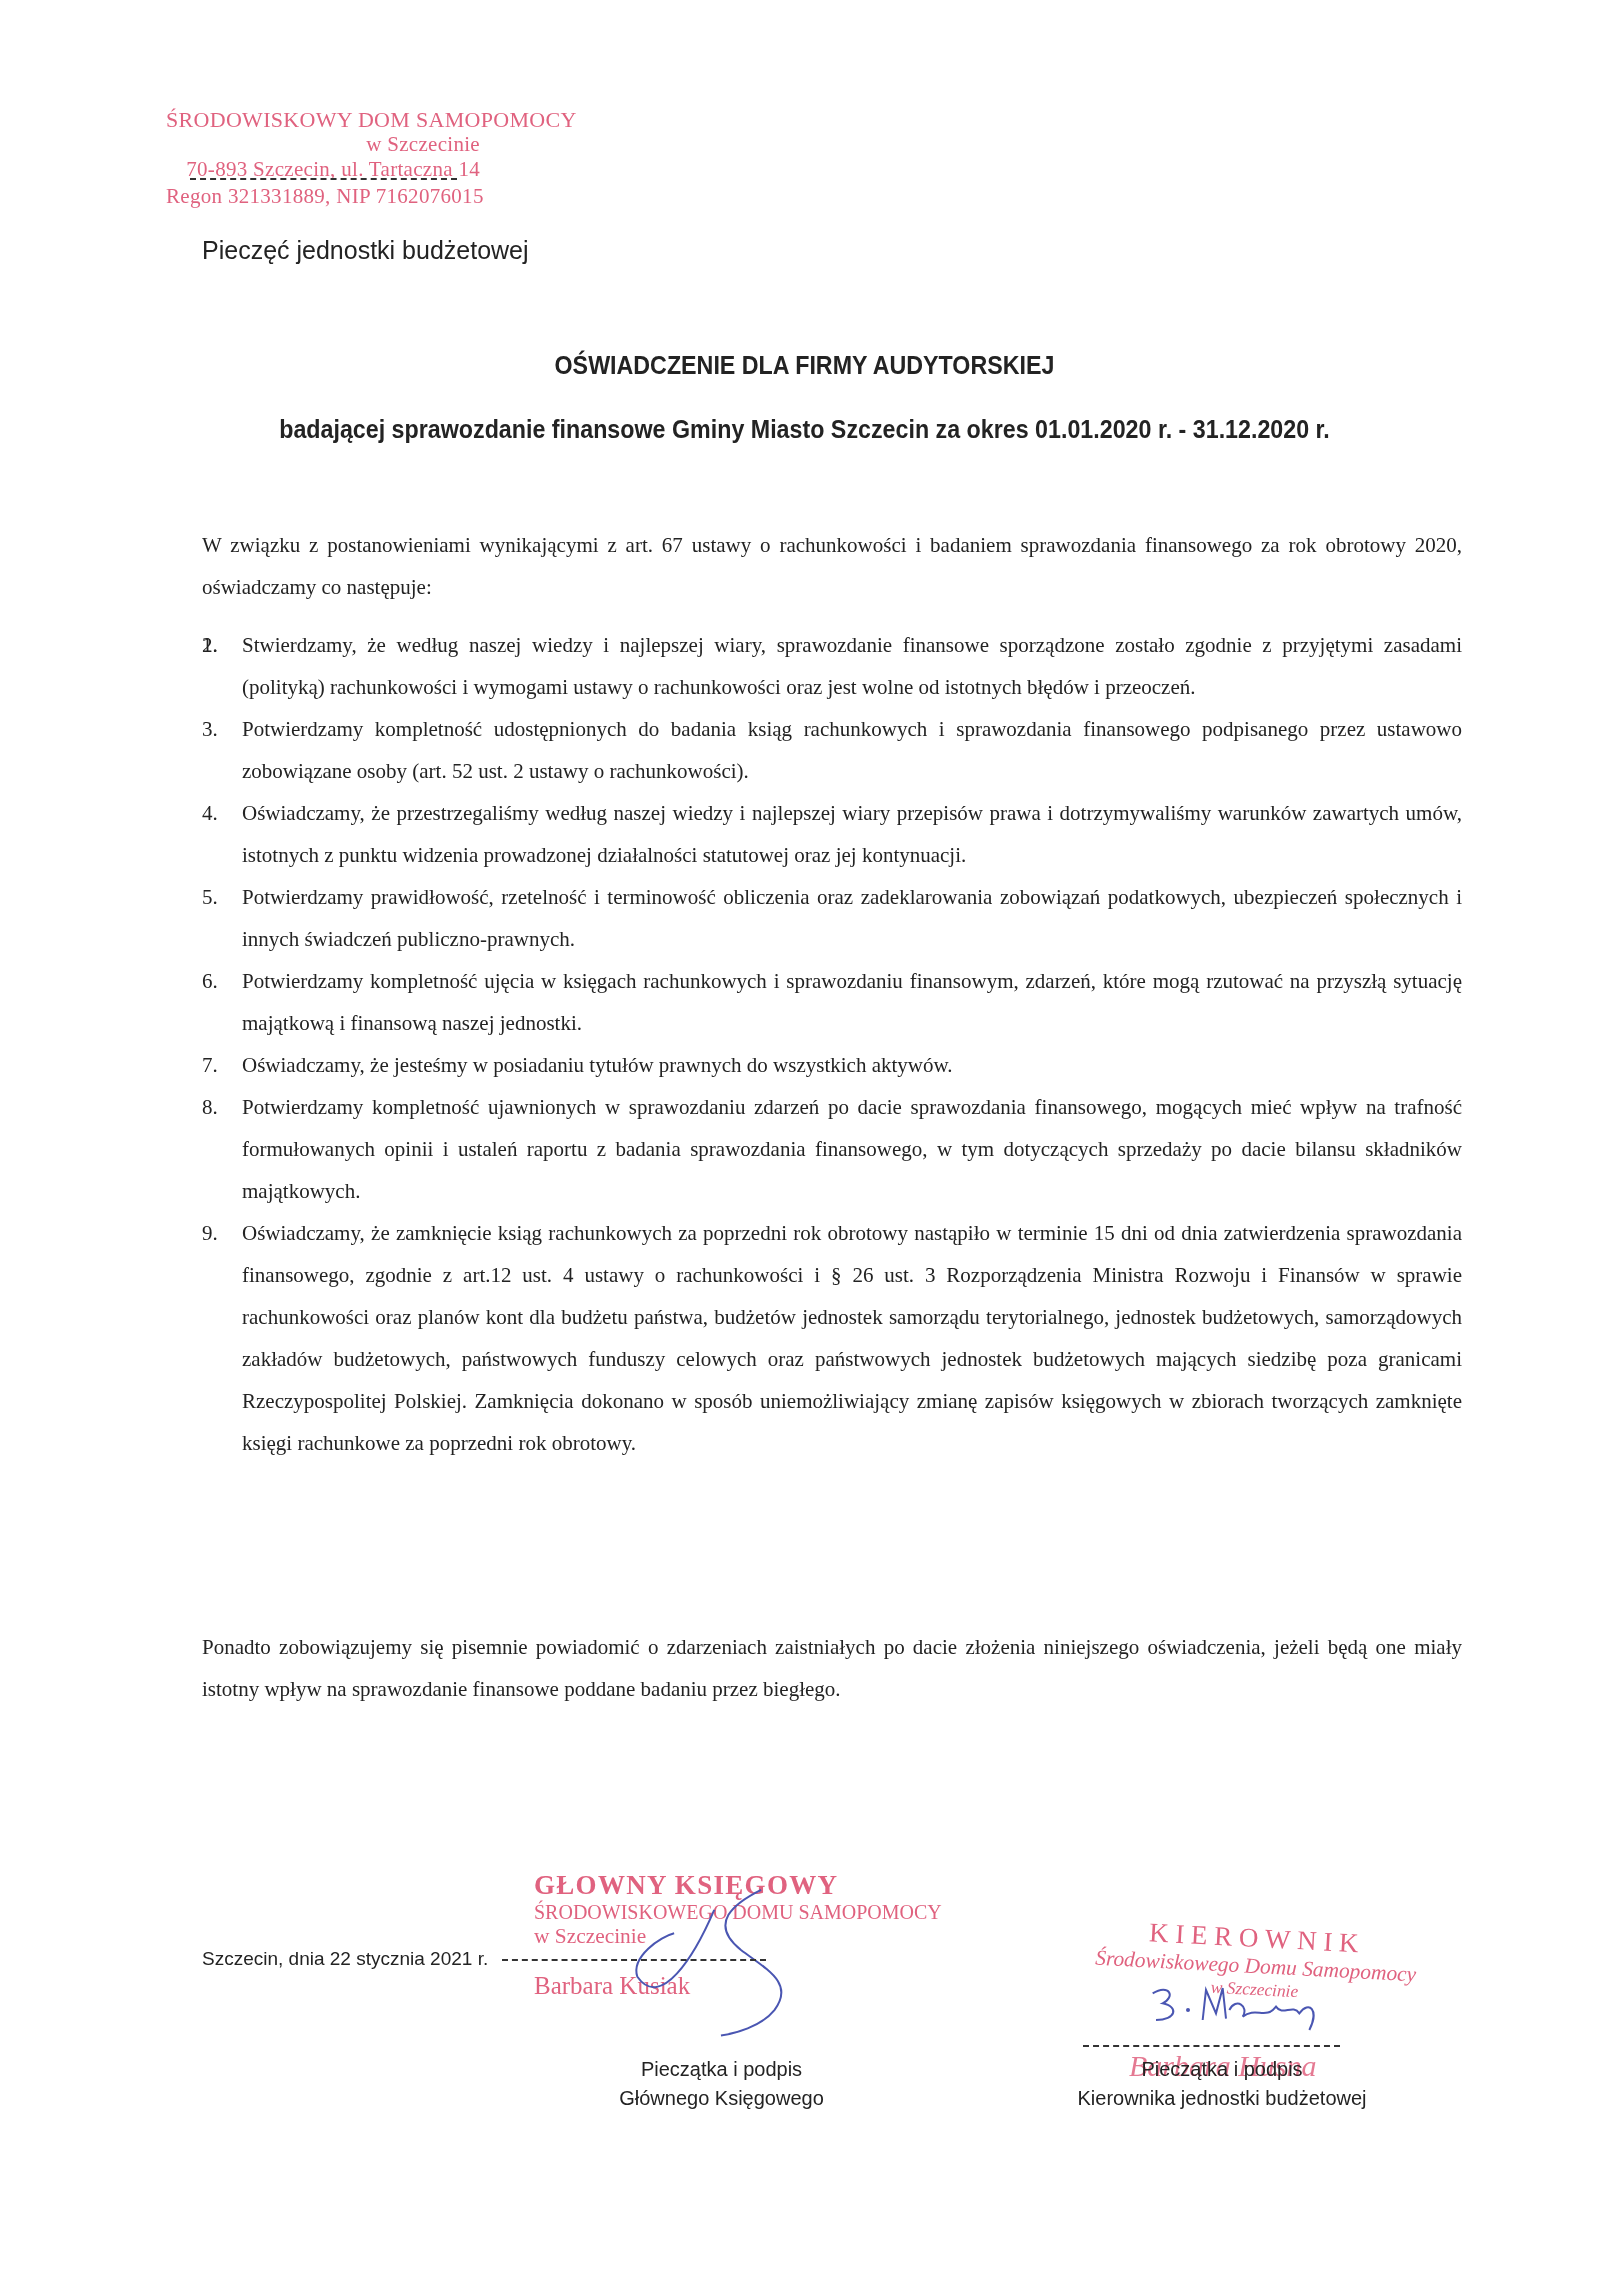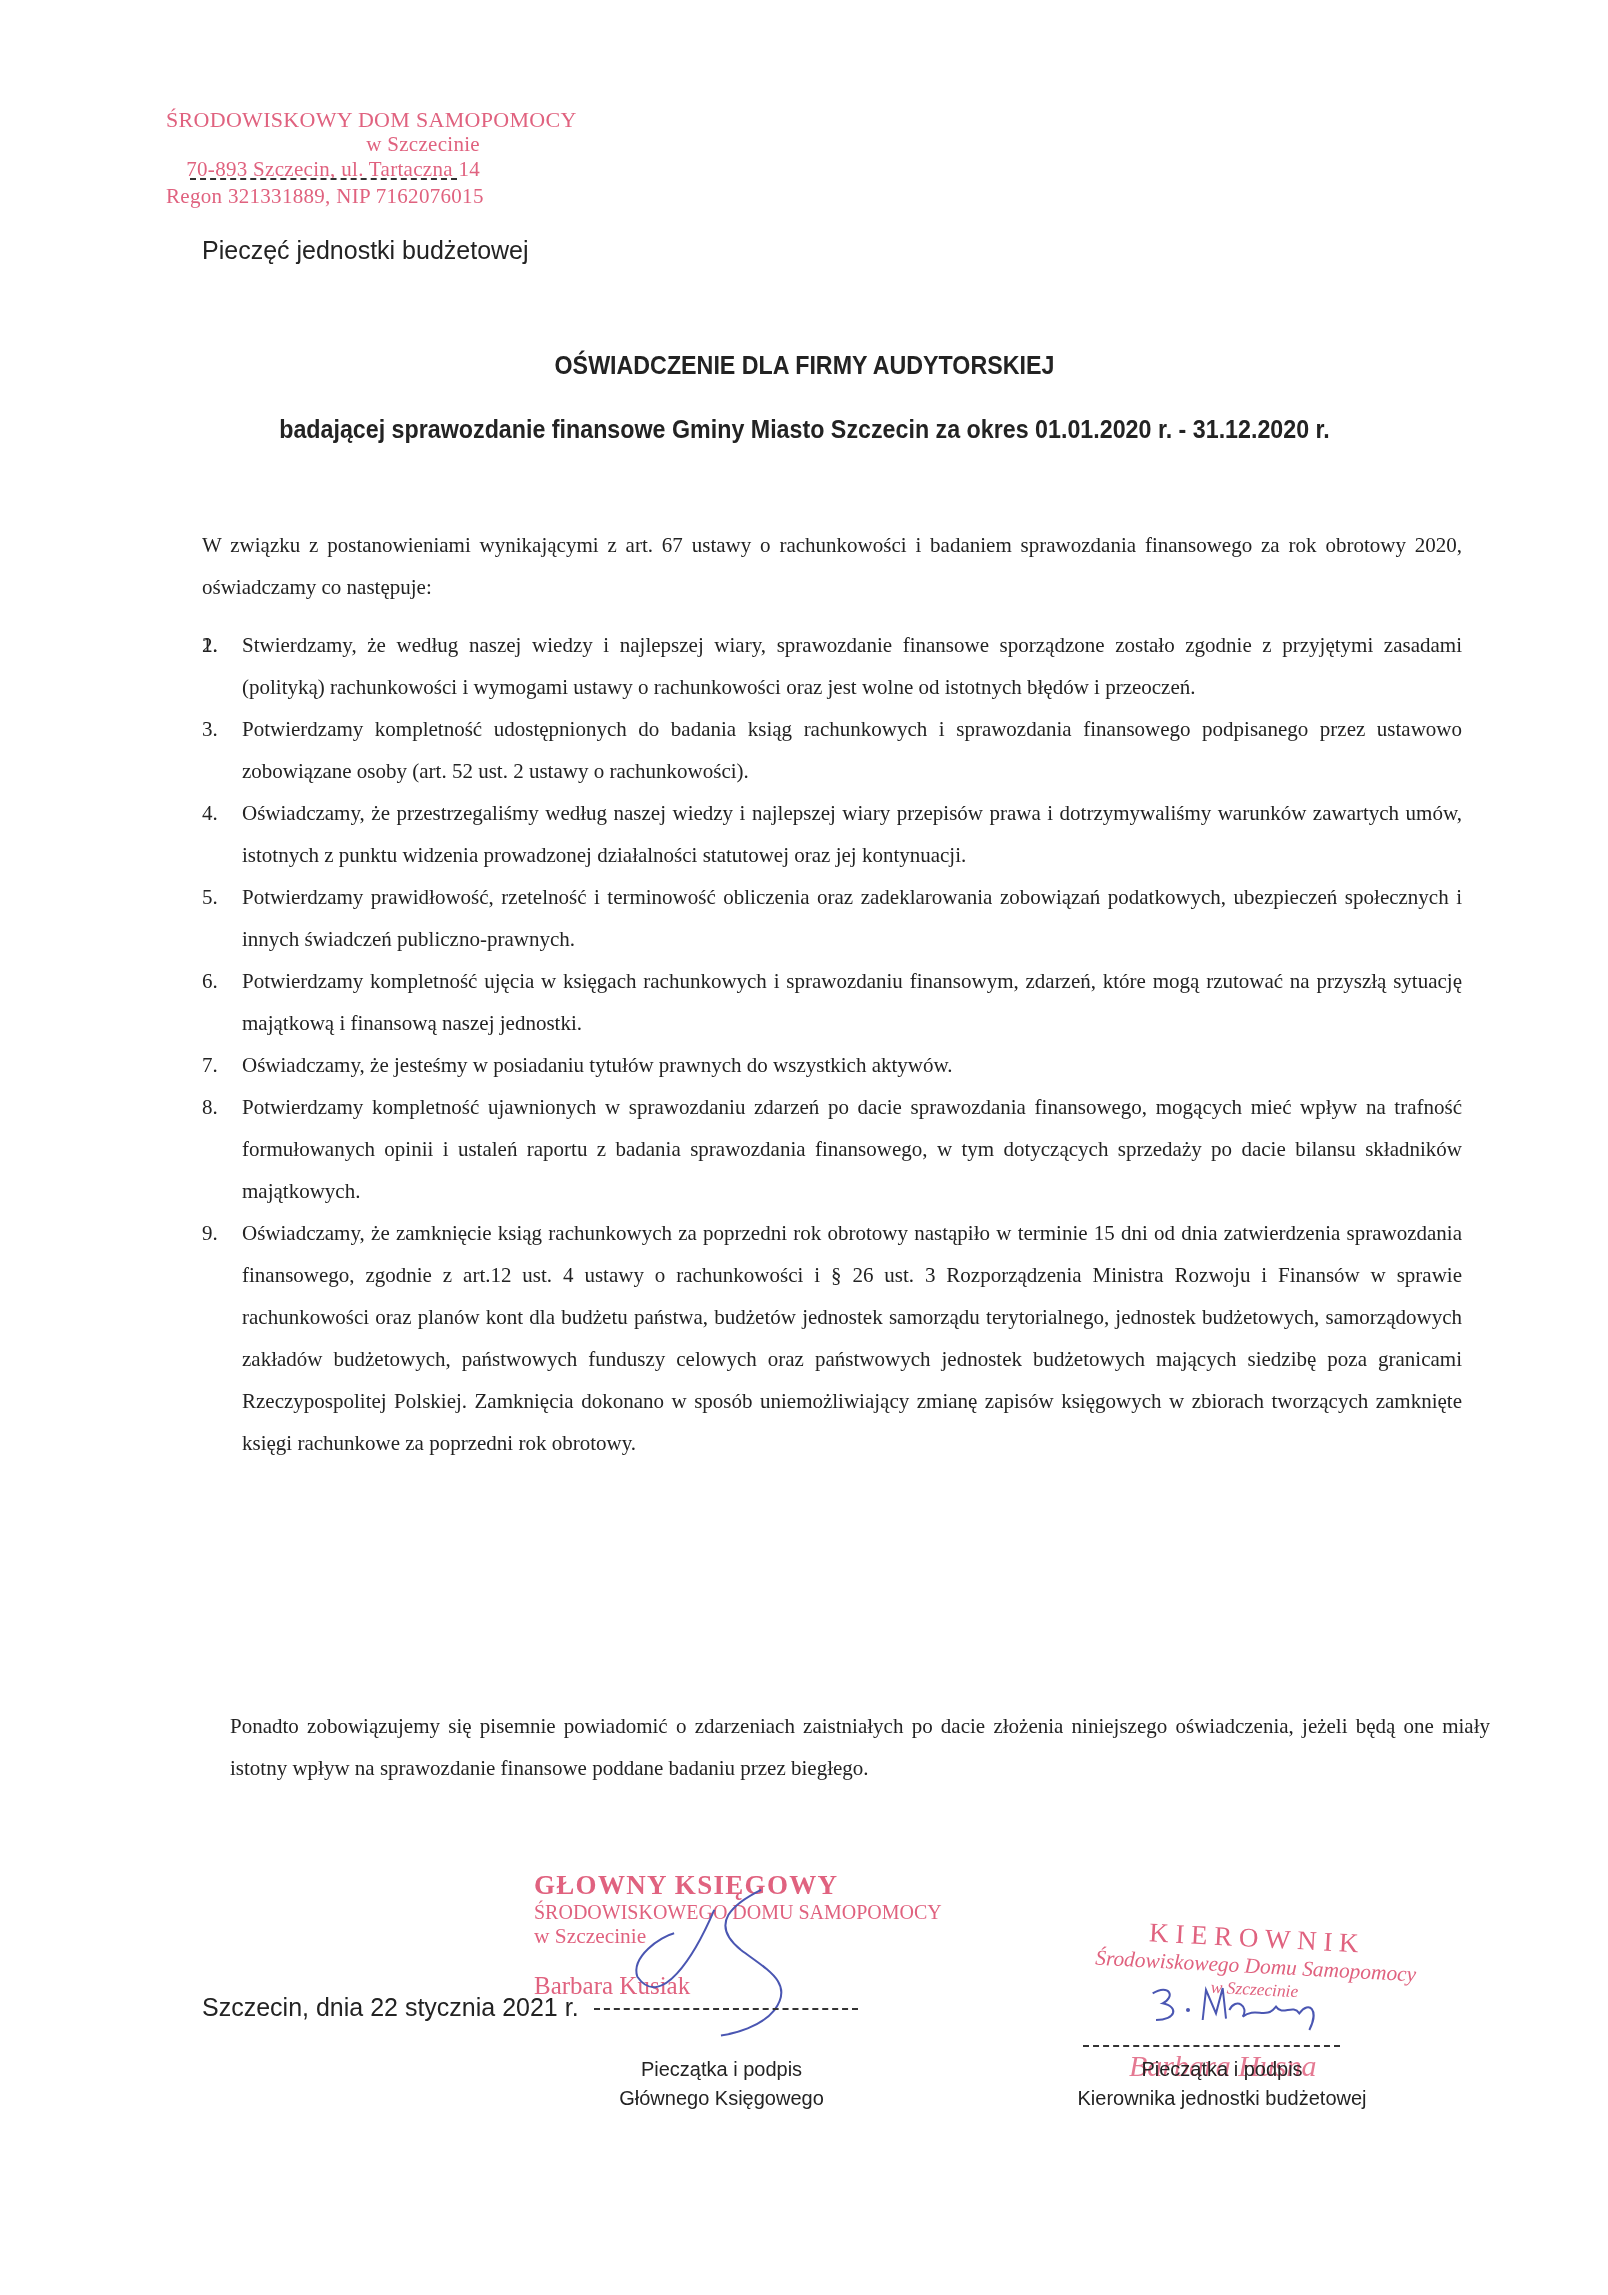--- a/index.html
+++ b/index.html
@@ -11,22 +11,22 @@
   .stamp-top .l1 { font-size:22px; }
   .stamp-top .dash { border-bottom:2.7px dashed #333; width:267px; margin:0 auto; height:0; position:relative; top:-4px; }
   .stamp-label { left:202px; top:236px; font-size:25px; }
   .title { left:0; width:1609px; text-align:center; font-weight:bold; font-size:25px; top:351px; transform:scaleX(0.93); }
   .subtitle { left:0; width:1609px; text-align:center; font-weight:bold; font-size:25px; top:415px; transform:scaleX(0.93); }
   .body { left:202px; width:1260px; font-size:21px; line-height:42px; text-align:justify;font-family:Liberation Serif, serif; }
   .intro { top:524px; }
   .list { top:624px; list-style:none; margin:0; padding:0; }
   .list li { position:relative; padding-left:40px; line-height:42px; text-align:justify; }
   .list li .num { position:absolute; left:0; top:0; }
-  .closing { top:1705px;margin-left:28px; }
-  .place-date { left:202px; top:1993px; font-size:25px; white-space:nowrap; }
+  .closing { top:1626px; }
+  .place-date { left:202px; top:1948px; font-size:19px; white-space:nowrap; }
   .dash-line { display:inline-block; border-bottom:2px dashed #333; height:0; vertical-align:middle; }
   .sig-left-caption { left:561px; top:2055px; width:321px; text-align:center; font-size:20px; line-height:29px; }
   .sig-right-caption { left:1055px; top:2055px; width:334px; text-align:center; font-size:20px; line-height:29px; }
   .stamp-gk { left:534px; top:1870px; width:427px; text-align:left; }
   .stamp-gk .t1 { font-size:27px; font-weight:bold; letter-spacing:1.3px; }
   .stamp-gk .t2 { font-size:20px; }
   .stamp-gk .t3 { font-size:21.4px; }
   .stamp-gk .name { font-size:25px; margin-top:23px; }
   .stamp-k { left:1069px; top:1923px; width:374px; text-align:center; transform:rotate(3deg); }
   .stamp-k .t1 { font-size:27px; letter-spacing:6.7px; }

